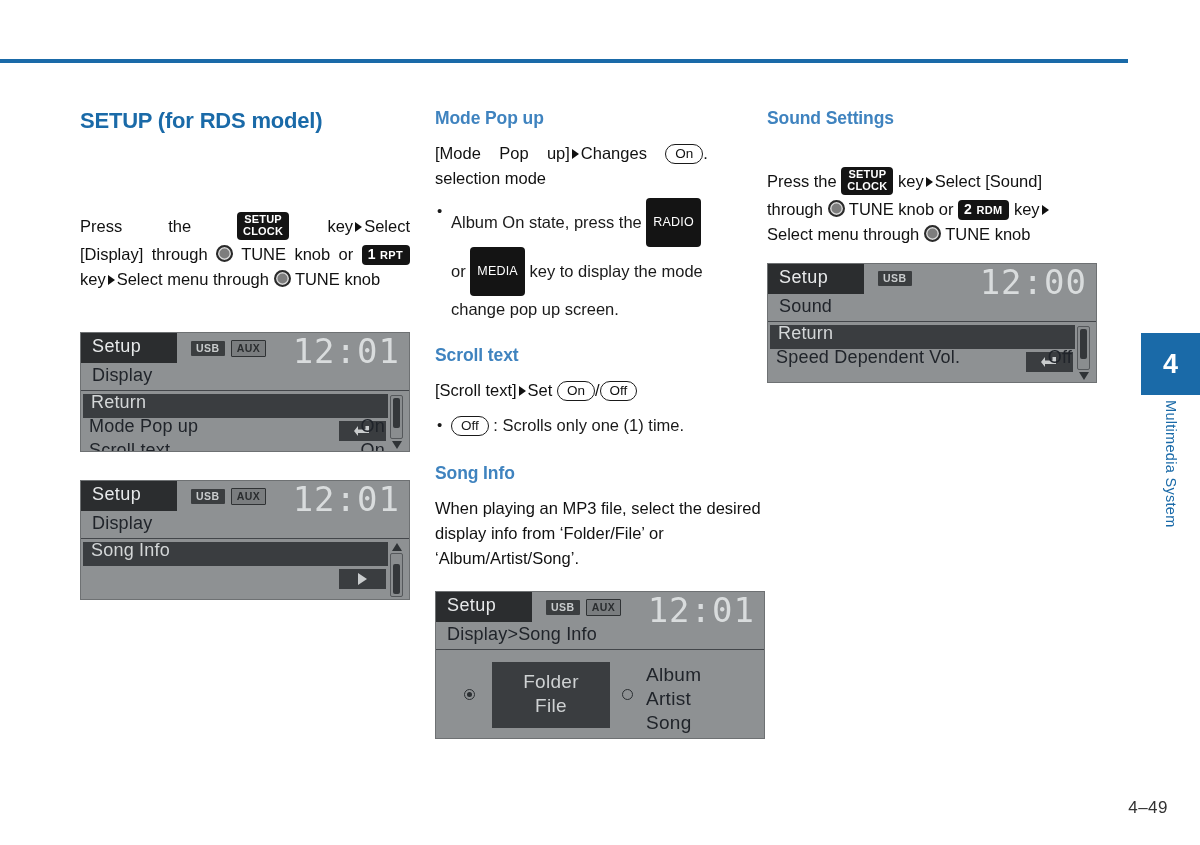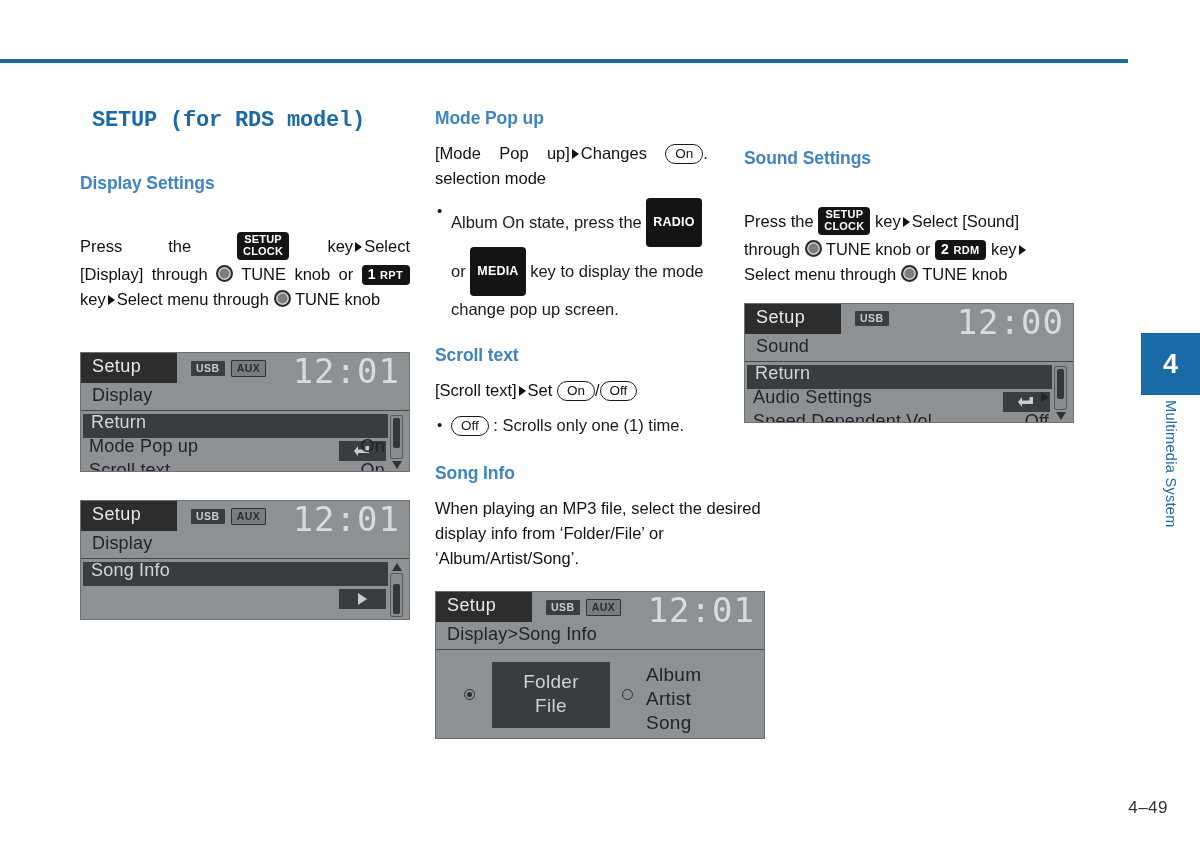--- a/index.html
+++ b/index.html
@@ -45,27 +45,26 @@
   
   .page-num {
     position:absolute; right:32px; bottom:27px;
     font-size:17px; color:#333; letter-spacing:0.5px;
   }
 
   
   .col { position:absolute; top:108px; width:330px; }
   .col-1 { left:80px; }
   .col-2 { left:435px; }
-  .col-3 { left:744px;margin-top:40px; }
+  .col-3 { left:767px; }
 
   h1.main-title {
     font-size:22px; font-weight:bold; color:#1a6aa8;
-    margin:0 0 0 12px; letter-spacing:-0.2px;
+    margin:0 0 0 0; letter-spacing:-0.2px;
     white-space:nowrap;
-    font-family:Liberation Mono, monospace;
   }
   h2.sec-title {
     font-size:17.5px; font-weight:bold; color:#3f83bf;
     margin:0; letter-spacing:-0.1px;
   }
 
   p.body {
     font-size:16.5px; line-height:25px; margin:0;
     color:#111;
   }
@@ -79,21 +78,21 @@
     content:"\2022"; position:absolute; left:2px; top:0;
     font-size:15px;
   }
 
   
   .key {
     display:inline-block;
     background:#141414; color:#ffffff;
     border-radius:4px;
     padding:17px 7px;
-    font-size:12.5px; font-weight:bold;
+    font-size:12.5px; font-weight:normal;
     line-height:15px;
     vertical-align:middle;
     letter-spacing:0.2px;
     position:relative; top:-1px;
   }
   .key-2line {
     display:inline-block;
     background:#141414; color:#ffffff;
     border-radius:4px;
     padding:2px 6px 3px 6px;
@@ -309,21 +308,20 @@
   <span>Multimedia System</span>
 </div>
 
 <div class="page-num">4–49</div>
 
 <div class="col col-1">
 
   <h1 class="main-title">SETUP (for RDS model)</h1>
 
   <div class="sp-40"></div>
-  <h2 class="sec-title">Display Settings</h2>
 
   <div class="sp-40"></div>
 
   <p class="body" style="text-align:justify;">
     <span>Press</span>&nbsp;&nbsp;&nbsp;&nbsp;&nbsp;
     <span>the</span>&nbsp;&nbsp;&nbsp;&nbsp;&nbsp;
     <span class="key-2line"><span>SETUP</span><br><span>CLOCK</span></span>&nbsp;&nbsp;&nbsp;&nbsp;
     <span>key</span><span class="arr"></span><span>Select</span>
     <span>[Display]</span>
     <span>through</span>
@@ -517,26 +515,20 @@
     <div class="lcd-rows">
       <div class="lcd-row sel">
         <span class="lbl">Return</span>
       </div>
       <div class="ret-btn" style="top:30px;">
         <svg width="22" height="14" viewBox="0 0 22 14">
           <path d="M17 2 L17 9 L6 9 L6 12 L2 7 L6 2 L6 5.5 L13.5 5.5 L13.5 2 Z" fill="#c9cccd"></path>
         </svg>
       </div>
       <div class="lcd-row">
-        <span class="lbl">Audio Settings</span>
-        <span class="val" style="display:flex;align-items:center;">
-          <span class="arrow-right-glyph" style="border-left-color:#20242a;border-top-width:5px;border-bottom-width:5px;border-left-width:8px;"></span>
-        </span>
-      </div>
-      <div class="lcd-row">
         <span class="lbl">Speed Dependent Vol.</span>
         <span class="val">Off</span>
       </div>
     </div>
     <div class="lcd-scroll" style="top:62px;height:44px;">
       <div class="thumb" style="height:30px;"></div>
     </div>
     <div class="lcd-caret down" style="top:108px;"></div>
   </div>
 

